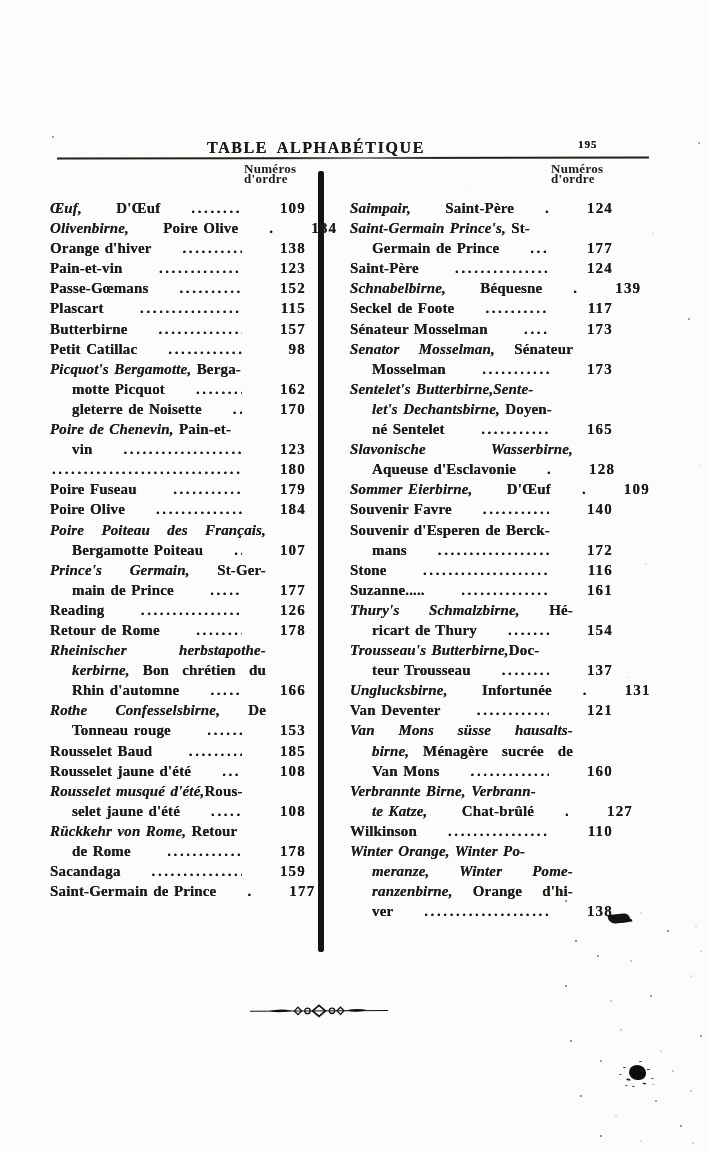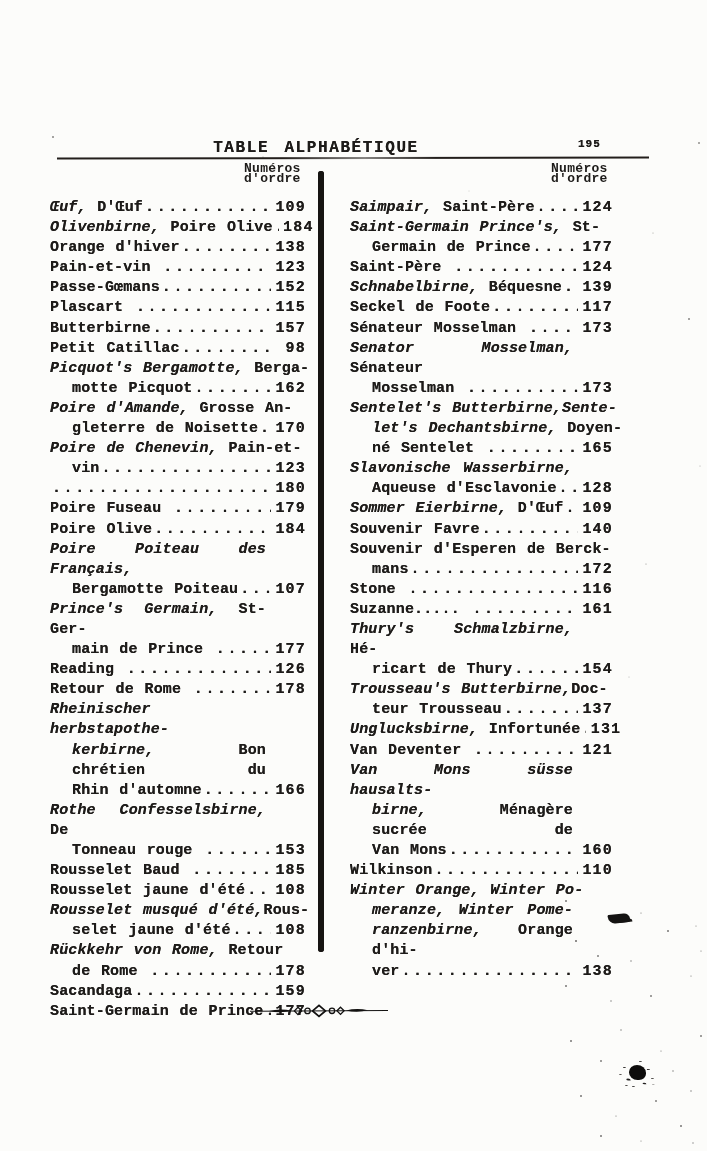--- a/index.html
+++ b/index.html
@@ -1,19 +1,19 @@
 <!DOCTYPE html>
 <html><head>
 <meta charset="utf-8">
 <style>
   html,body{margin:0;padding:0;}
   .page{
     position:relative;width:707px;height:1151px;overflow:hidden;
     background:#fcfcfa;
-    font-family:Liberation Mono, monospace;
+    font-family:Liberation Serif, serif;
     color:#1d1b19;
   }
   
   .title{
     position:absolute;top:139px;left:0;width:632px;text-align:center;
     font-size:16px;font-weight:700;letter-spacing:1.6px;word-spacing:4px;
     text-shadow:0 0 .4px rgba(25,22,20,.9);
   }
   .pagenum{
     position:absolute;top:138px;left:578px;
@@ -46,21 +46,21 @@
   }
   .col-left{left:50px;width:256px;}
   .col-right{left:350px;width:263px;}
   .entry{margin:0;}
   .line{white-space:nowrap;}
   .line span{white-space:pre;}
   .line.cont{padding-left:22px;}
   .line.j{white-space:normal;margin-right:40px;text-align:justify;text-align-last:justify;}
   .line.j span{white-space:normal;}
   .it{font-style:italic;}
-  .line.last{display:flex;align-items:baseline;}
+  .line.last{display:flex;align-items:baseline;gap:29px;}
   .line.last .txtseg{flex:0 0 auto;}
   .dots{
     flex:1 1 auto;min-width:4px;overflow:hidden;white-space:nowrap;
     margin:0 3px 0 2px;letter-spacing:2.6px;
   }
   .dots::after{content:"..........................................................";}
   .num{flex:0 0 auto;min-width:32px;text-align:right;letter-spacing:1.2px;font-weight:700;}
   
   .flourish{position:absolute;left:249px;top:1004px;width:140px;height:14px;}
   
@@ -184,21 +184,20 @@
       </div>
       <div class="entry">
         <div class="line"><span class="txtseg it">Picquot's Bergamotte,</span><span class="txtseg ro"> Berga-</span></div>
         <div class="line cont last">
           <span class="txtseg ro">motte Picquot</span>
           <span class="dots"></span>
           <span class="num">162</span>
         </div>
       </div>
       <div class="entry">
-        <div class="line"><span class="txtseg it">Poire d'Amande,</span><span class="txtseg ro"> Grosse An-</span></div>
         <div class="line cont last">
           <span class="txtseg ro">gleterre de Noisette</span>
           <span class="dots"></span>
           <span class="num">170</span>
         </div>
       </div>
       <div class="entry">
         <div class="line"><span class="txtseg it">Poire de Chenevin,</span><span class="txtseg ro"> Pain-et-</span></div>
         <div class="line cont last">
           <span class="txtseg ro">vin</span>
@@ -457,20 +456,29 @@
           <span class="num">121</span>
         </div>
       </div>
       <div class="entry">
         <div class="line j"><span class="txtseg it">Van Mons süsse hausalts-</span></div>
         <div class="line cont j"><span class="txtseg it">birne,</span><span class="txtseg ro"> Ménagère sucrée de</span></div>
         <div class="line cont last">
           <span class="txtseg ro">Van Mons</span>
           <span class="dots"></span>
           <span class="num">160</span>
+        </div>
+      </div>
+      <div class="entry">
+        <div class="line"><span class="txtseg it">Verbrannte Birne,</span><span class="txtseg it"> Verbrann-</span></div>
+        <div class="line cont last">
+          <span class="txtseg it">te Katze,</span>
+          <span class="txtseg ro"> Chat-brûlé</span>
+          <span class="dots"></span>
+          <span class="num">127</span>
         </div>
       </div>
       <div class="entry">
         <div class="line last">
           <span class="txtseg ro">Wilkinson</span>
           <span class="dots"></span>
           <span class="num">110</span>
         </div>
       </div>
       <div class="entry">

